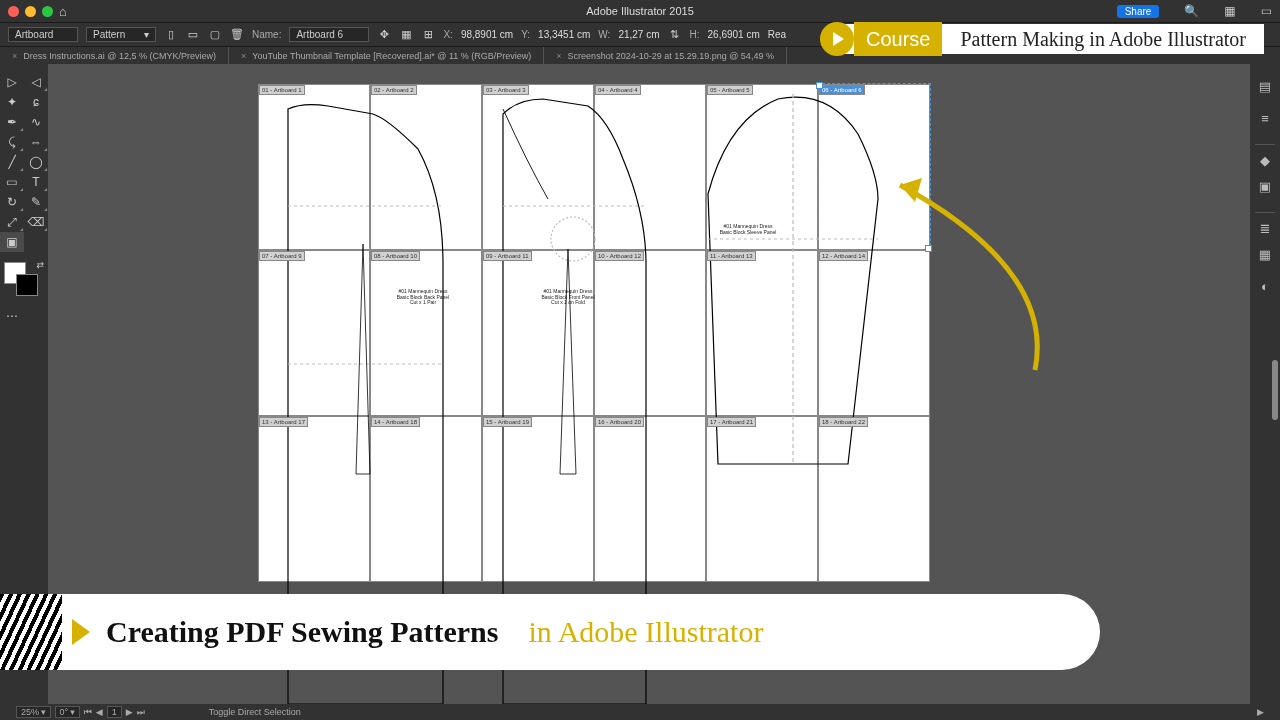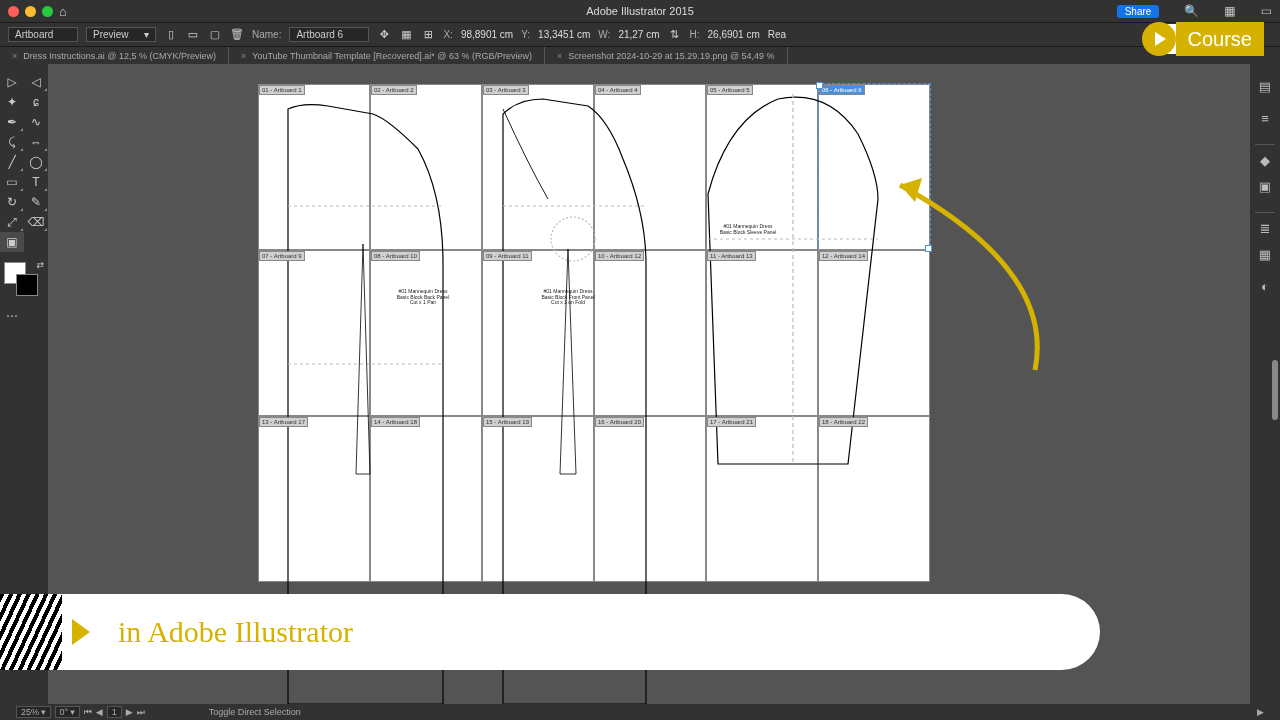--- a/index.html
+++ b/index.html
@@ -51,21 +51,21 @@
   .course-badge{position:absolute;top:24px;right:16px;display:flex;align-items:center;background:#fff;height:30px;z-index:10}
   .play{width:34px;height:34px;background:#d6b200;border-radius:50%;display:flex;align-items:center;justify-content:center;margin-left:-17px}
   .play::after{content:"";border-left:11px solid #fff;border-top:7px solid transparent;border-bottom:7px solid transparent;margin-left:3px}
   .cb-l{background:#d6b200;color:#fff;padding:0 12px;height:34px;display:flex;align-items:center;font-size:20px}
   .cb-r{padding:0 18px;font-size:20px;color:#222;font-family:Georgia,serif}
   .arrow{position:absolute;top:150px;right:210px;z-index:9;pointer-events:none}
   .lower{position:absolute;left:0;right:180px;bottom:50px;height:76px;background:#fff;border-top-right-radius:60px;border-bottom-right-radius:60px;display:flex;align-items:center;z-index:10;overflow:hidden}
   .hatch{width:62px;height:100%;background:repeating-linear-gradient(115deg,#000 0 4px,#fff 4px 8px)}
   .chev{width:0;height:0;border-left:18px solid #d6b200;border-top:13px solid transparent;border-bottom:13px solid transparent;margin:0 16px 0 10px}
   .lt1{font-family:Georgia,serif;font-size:30px;font-weight:bold;color:#111}
-  .lt2{font-family:Georgia,serif;font-size:30px;color:#d6b200;margin-left:12px}
+  .lt2{font-family:Georgia,serif;font-size:30px;color:#d6b200;margin-left:30px}
   svg.pattern{position:absolute;top:0;left:0;pointer-events:none;z-index:2}
 </style>
 </head>
 <body>
 
 <div class="macbar">
   <span class="dot d-r"></span>
   <span class="dot d-y"></span>
   <span class="dot d-g"></span>
   <span class="home-ic">⌂</span>
@@ -76,21 +76,21 @@
     <span class="mic">▦</span>
     <span class="mic">▭</span>
   </div>
 </div>
 
 <div class="ctrlbar">
   <div class="dd w">
       <span>Artboard</span>
     </div>
   <div class="dd w">
-      <span>Preview</span>
+      <span>Pattern</span>
       <span style="margin-left:auto">▾</span>
     </div>
   <span class="ic">▯</span>
   <span class="ic">▭</span>
   <span class="ic">▢</span>
   <span class="ic">🗑</span>
   <span class="lbl">Name:</span>
   <div class="dd" style="min-width:80px">
       <span>Artboard 6</span>
     </div>
@@ -109,21 +109,21 @@
   <span class="val">Rea</span>
 </div>
 
 <div class="tabbar">
   <div class="tab">
       <span class="x">×</span>
       <span>Dress Instructions.ai @ 12,5 % (CMYK/Preview)</span>
     </div>
   <div class="tab">
       <span class="x">×</span>
-      <span>YouTube Thumbnail Template [Recovered].ai* @ 63 % (RGB/Preview)</span>
+      <span>YouTube Thumbnail Template [Recovered].ai* @ 11 % (RGB/Preview)</span>
     </div>
   <div class="tab">
       <span class="x">×</span>
       <span>Screenshot 2024-10-29 at 15.29.19.png @ 54,49 %</span>
     </div>
 </div>
 
 <div class="toolbar">
   <div class="trow">
       <div class="tcell">▷</div>
@@ -295,24 +295,26 @@
     </div>
   <span>▶</span>
   <span>⏭</span>
   <span style="margin-left:60px">Toggle Direct Selection</span>
   <span style="margin-left:auto">▶</span>
 </div>
 
 <div class="course-badge">
   <div class="play"></div>
   <div class="cb-l">Course</div>
+  <div class="cb-r">Pattern Making in Adobe Illustrator</div>
 </div>
 
 <svg class="arrow" width="210" height="230">
   <path d="M175 220 Q195 120 40 35" stroke="#d6b200" stroke-width="5" fill="none"></path>
   <path d="M40 35 L62 28 L55 52 Z" fill="#d6b200"></path>
 </svg>
 
 <div class="lower">
   <div class="hatch"></div>
   <div class="chev"></div>
+  <span class="lt1">Creating PDF Sewing Patterns</span>
   <span class="lt2">in Adobe Illustrator</span>
 </div>
 
 </body></html>

